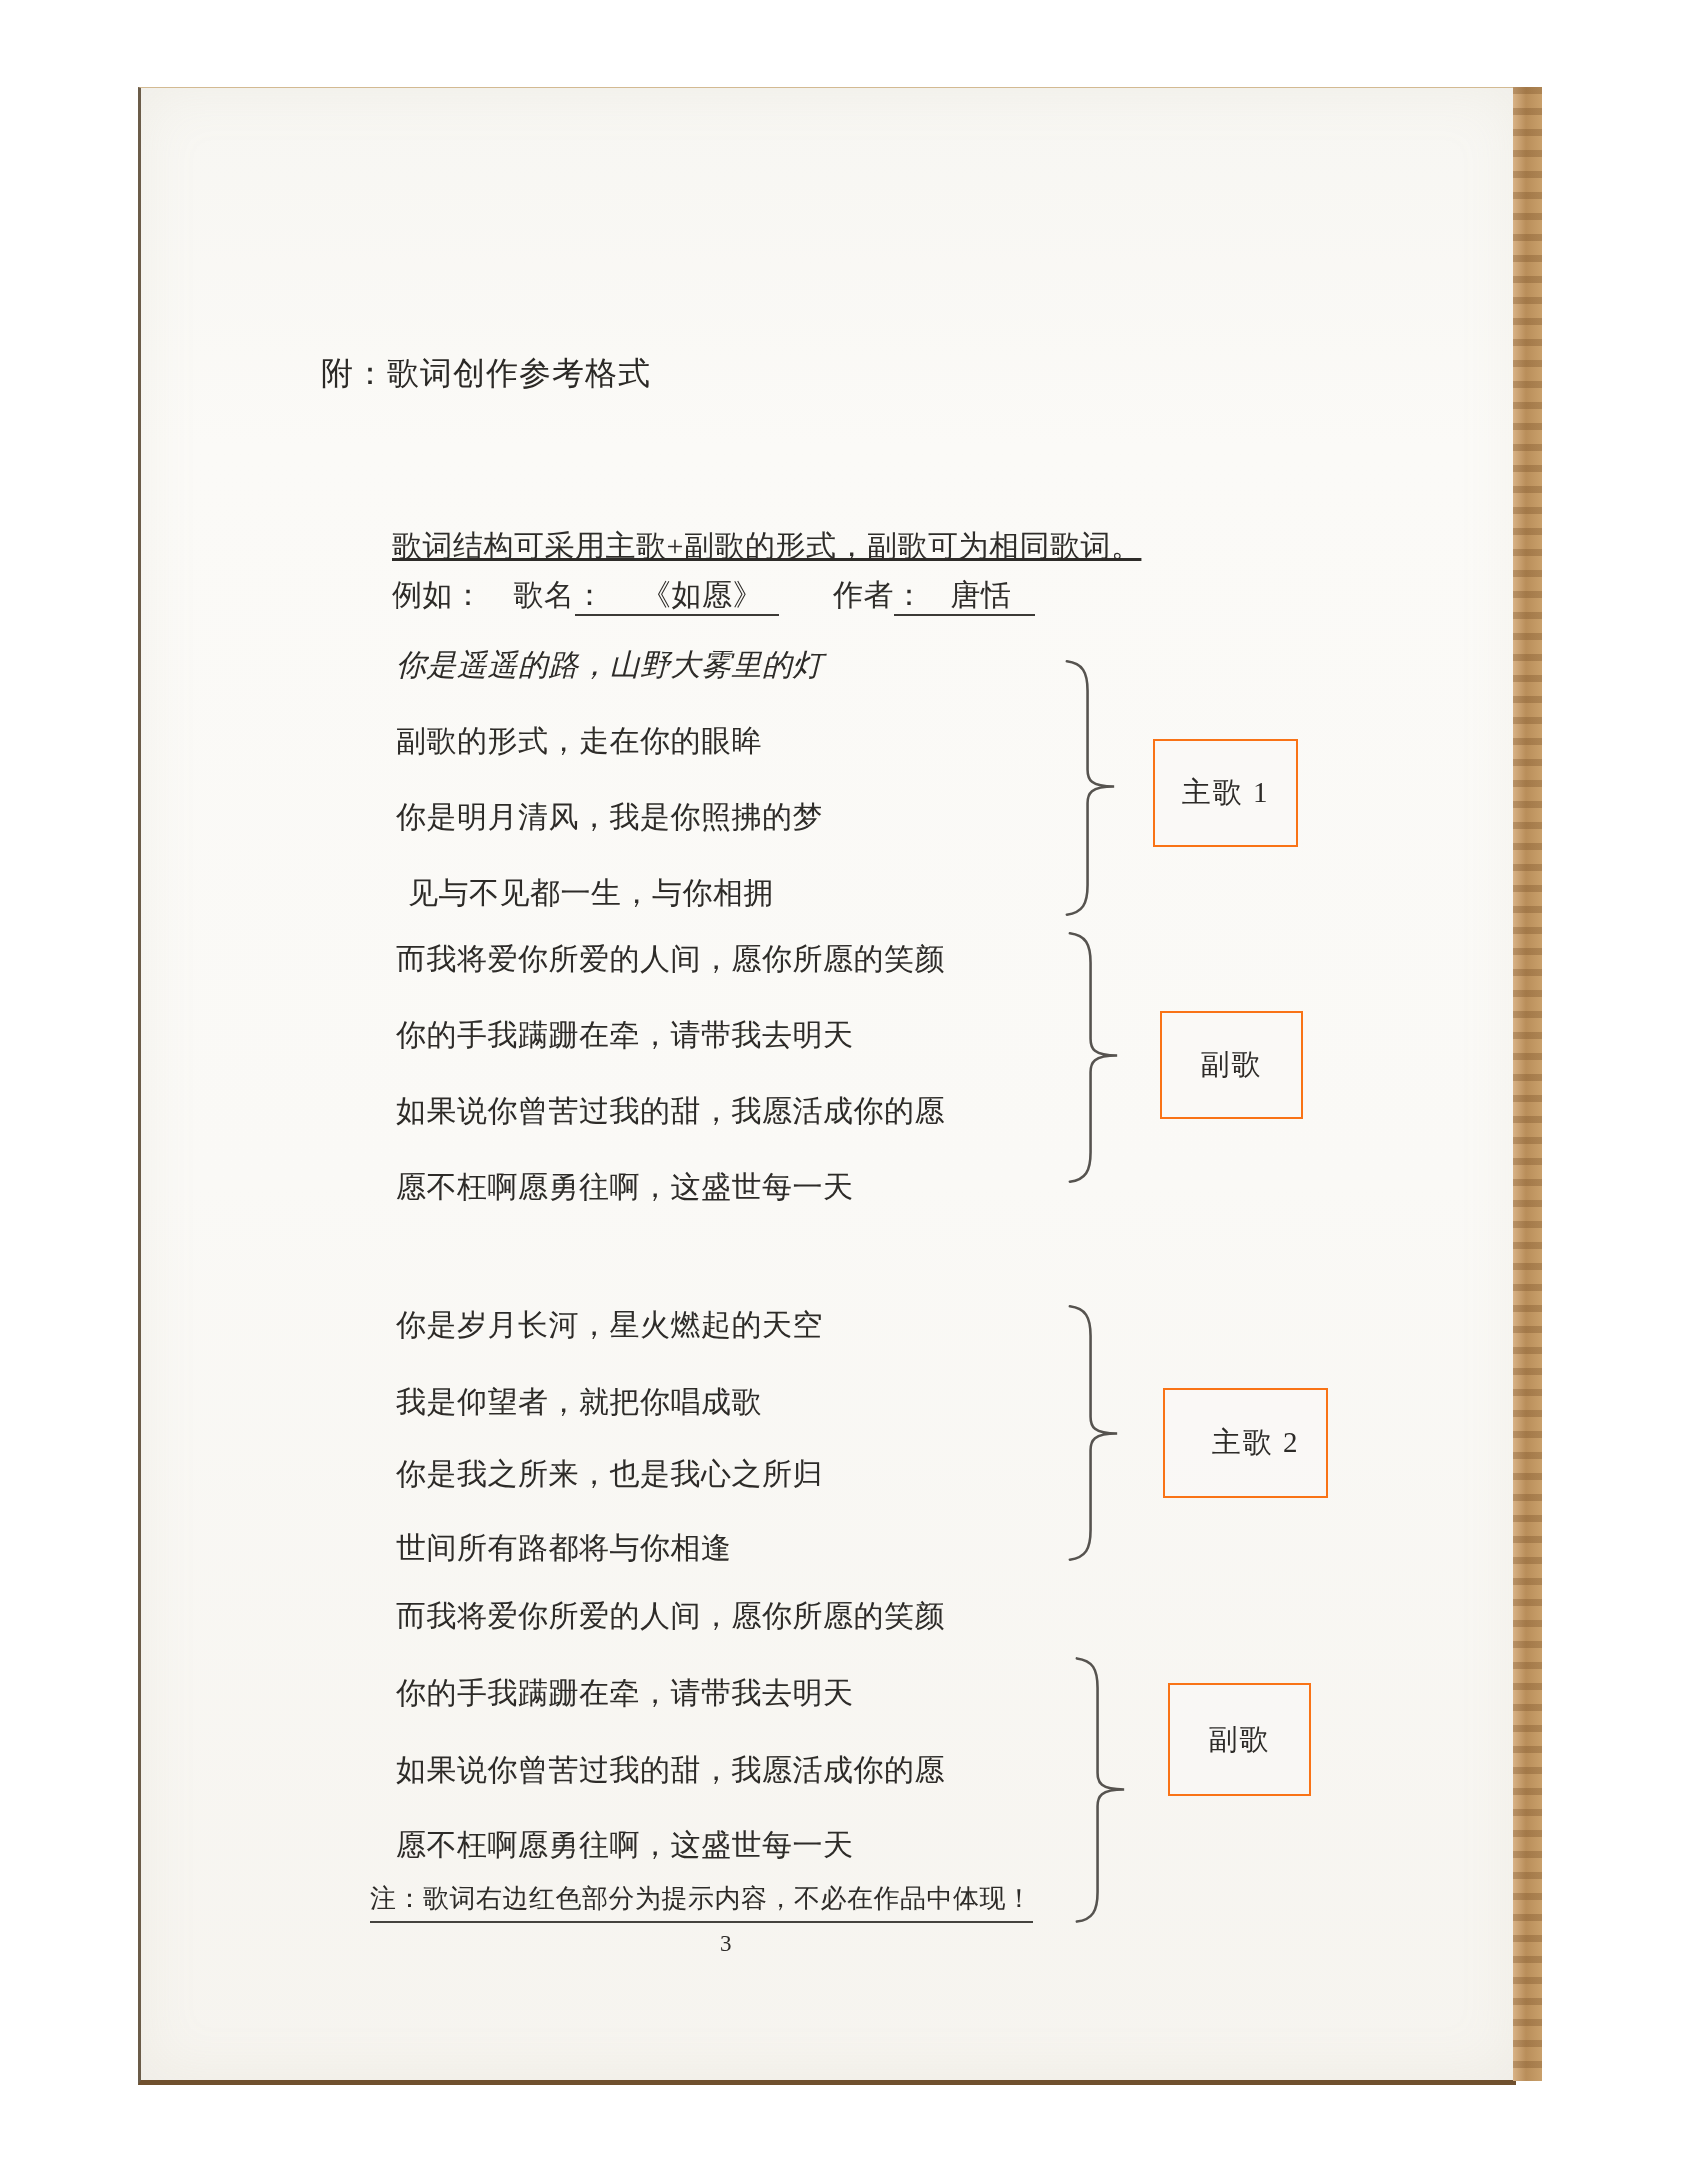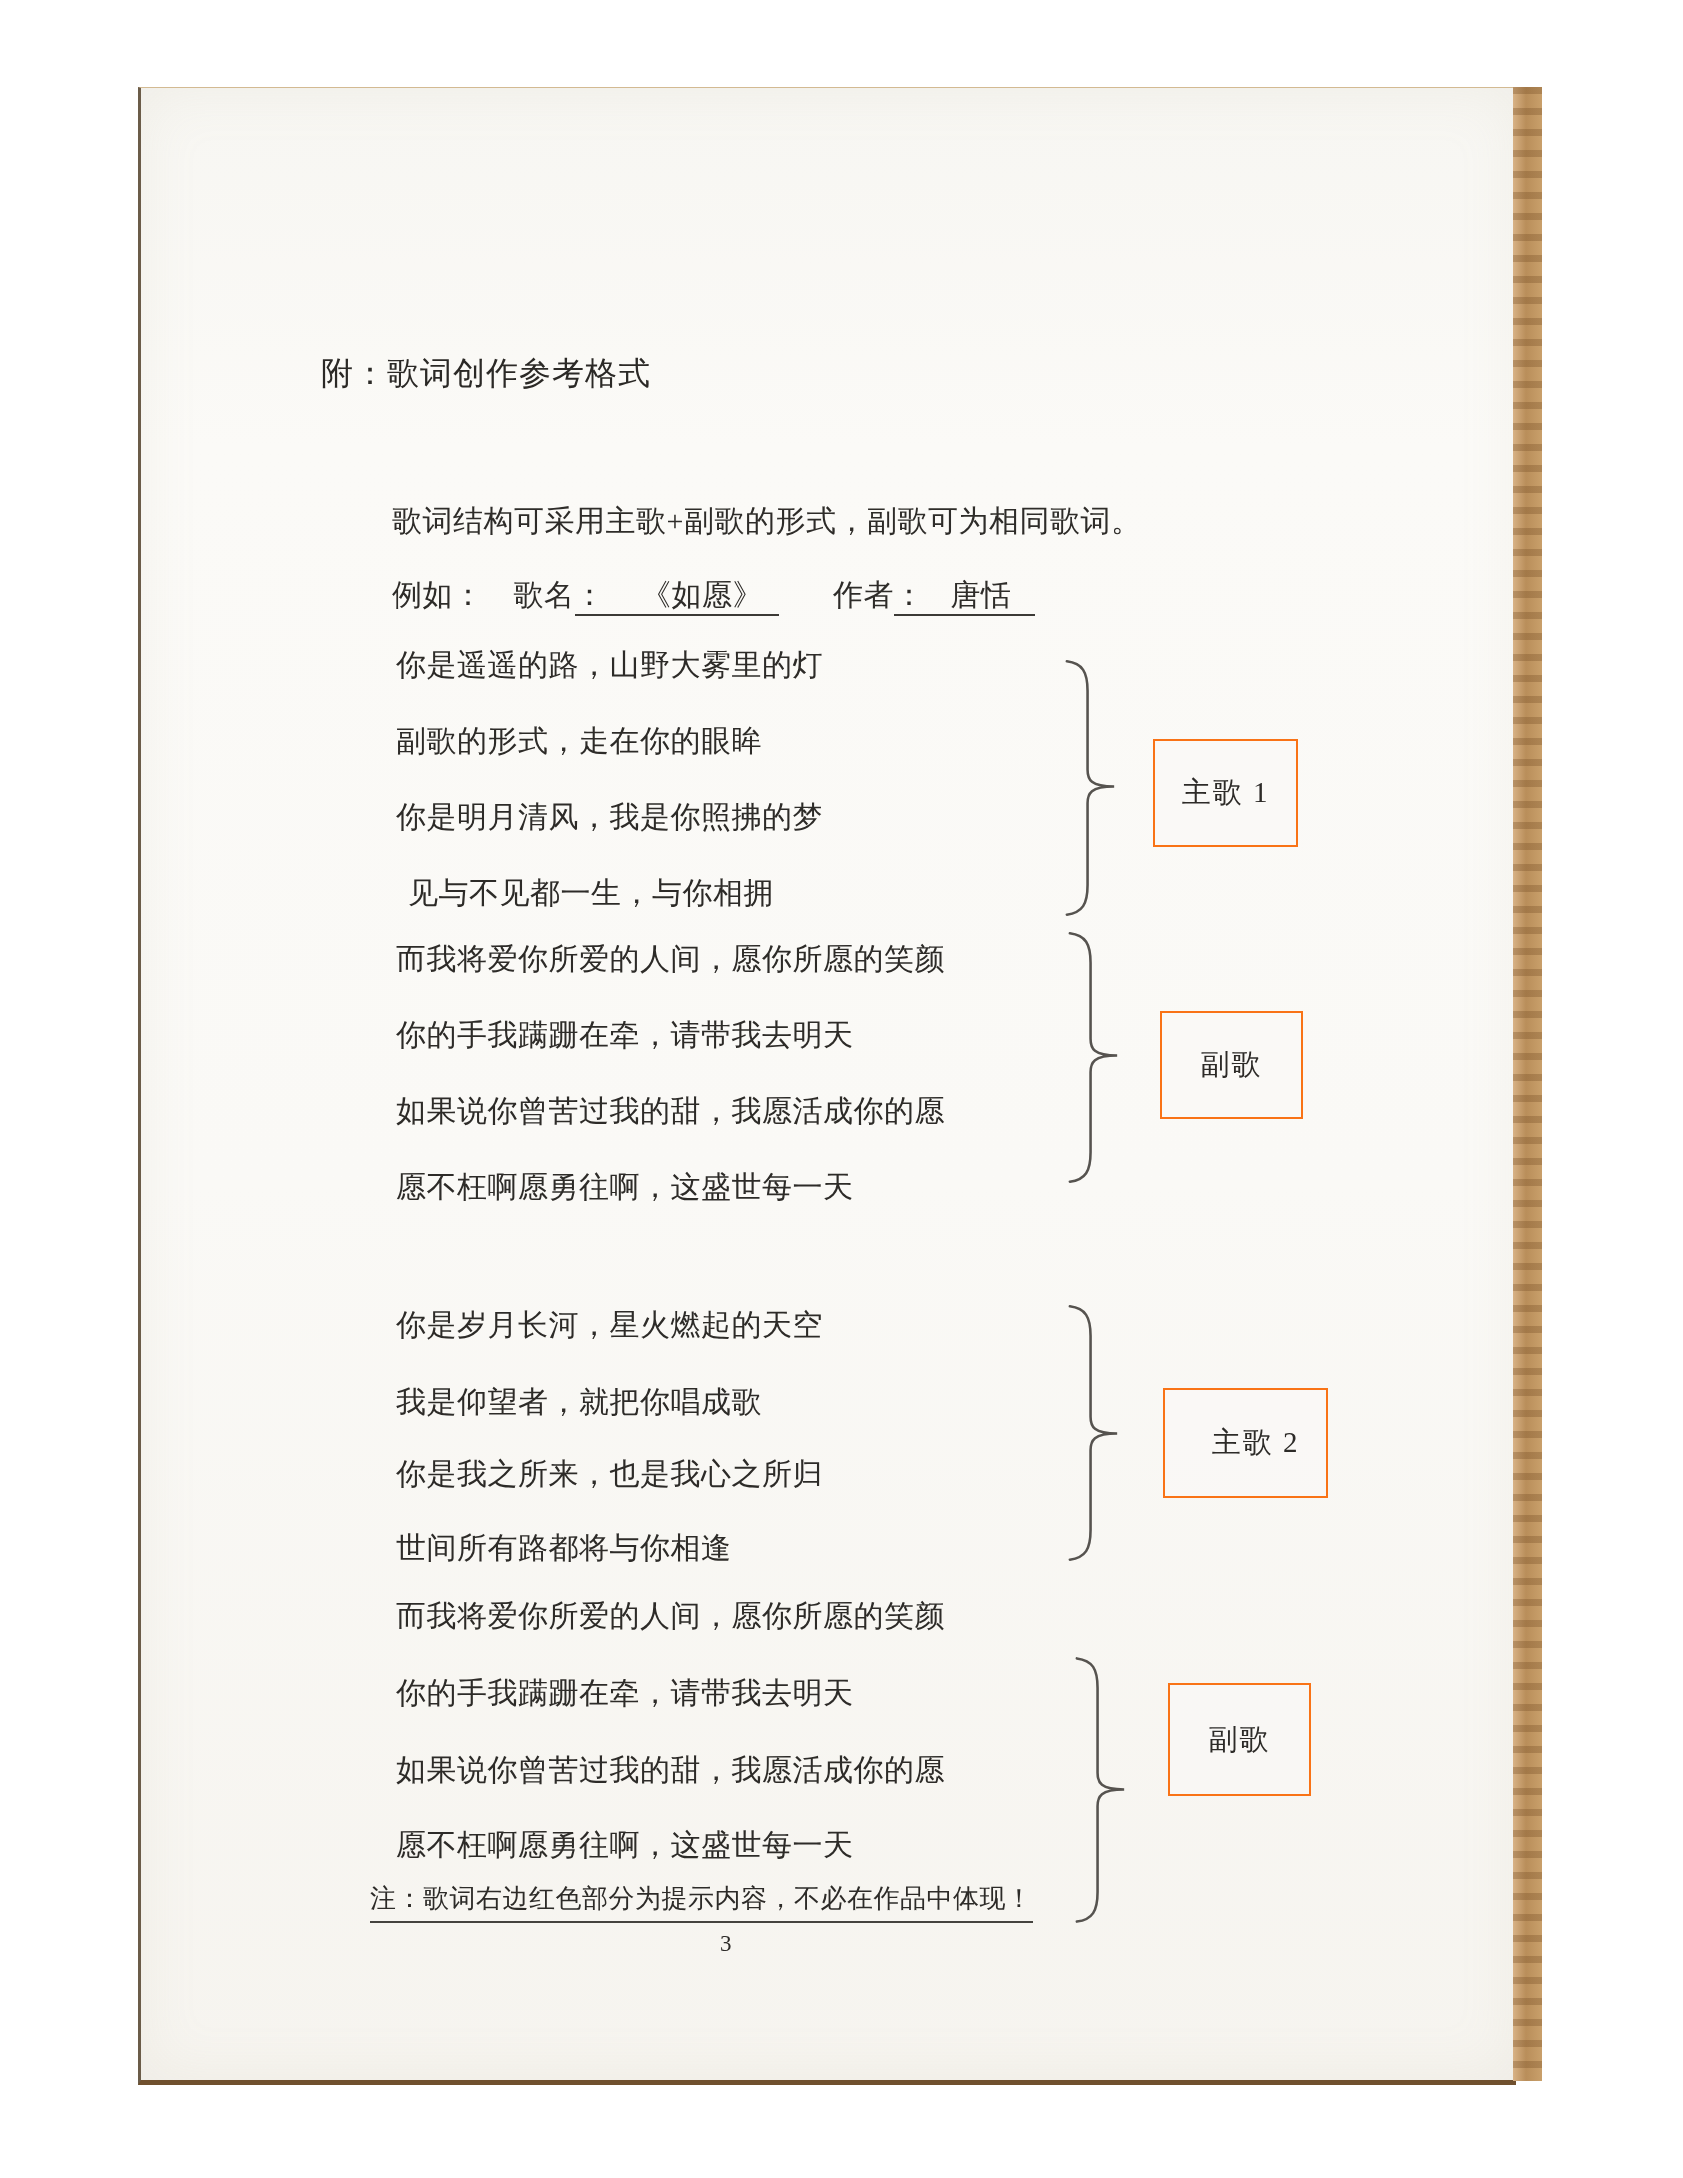--- a/index.html
+++ b/index.html
@@ -50,29 +50,29 @@
   .seg-pad2{margin-left:26px;margin-right:23px;}
 </style>
 </head>
 <body>
 
 <div class="paper"></div>
 <div class="wood"></div>
 
 <div class="t heading" style="left:321px;top:352px;">附：歌词创作参考格式</div>
 
-<div class="t body-line" style="left:392px;top:501px;">歌词结构可采用主歌+副歌的形式，副歌可为相同歌词。</div>
+<div class="t body-line" style="left:392px;top:526px;text-decoration:underline;">歌词结构可采用主歌+副歌的形式，副歌可为相同歌词。</div>
 
 <div class="t ex-line" style="left:392px;top:575px;">
   <span>例如：</span>
   <span class="gap-sm">歌名</span><span class="u"><span>：</span><span class="seg-pad">《如愿》</span></span>
   <span class="gap-md">作者</span><span class="u"><span>：</span><span class="seg-pad2">唐恬</span></span>
 </div>
 
-<div class="t lyric" style="left:396px;top:645px;">你是遥遥的路，山野大雾里的灯</div>
+<div class="t lyric" style="left:396px;top:645px;font-style:italic;">你是遥遥的路，山野大雾里的灯</div>
 <div class="t lyric" style="left:396px;top:721px;">副歌的形式，走在你的眼眸</div>
 <div class="t lyric" style="left:396px;top:797px;">你是明月清风，我是你照拂的梦</div>
 <div class="t lyric" style="left:408px;top:873px;font-family:Liberation Serif, serif;">见与不见都一生，与你相拥</div>
 
 <div class="t lyric" style="left:396px;top:939px;">而我将爱你所爱的人间，愿你所愿的笑颜</div>
 <div class="t lyric" style="left:396px;top:1015px;">你的手我蹒跚在牵，请带我去明天</div>
 <div class="t lyric" style="left:396px;top:1091px;">如果说你曾苦过我的甜，我愿活成你的愿</div>
 <div class="t lyric" style="left:396px;top:1167px;">愿不枉啊愿勇往啊，这盛世每一天</div>
 
 <div class="t lyric" style="left:396px;top:1305px;">你是岁月长河，星火燃起的天空</div>

